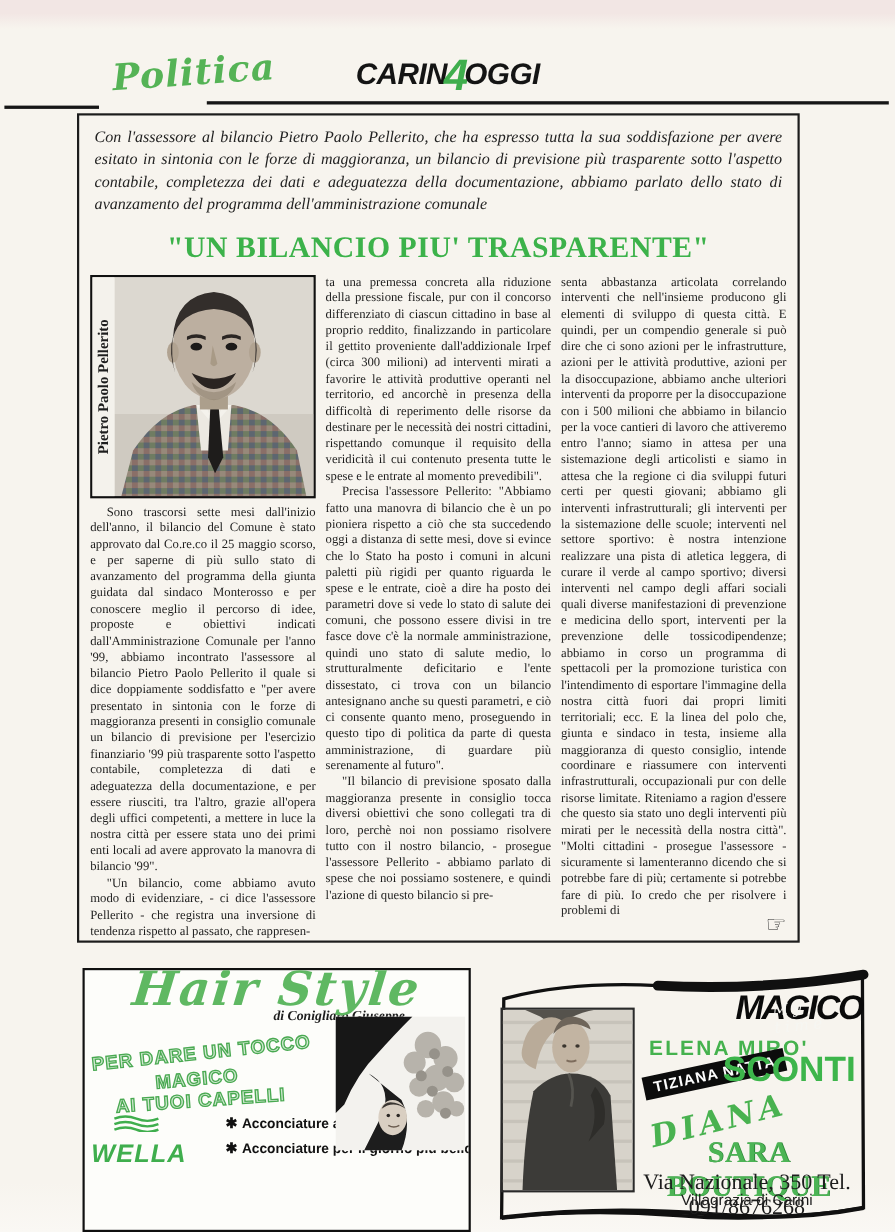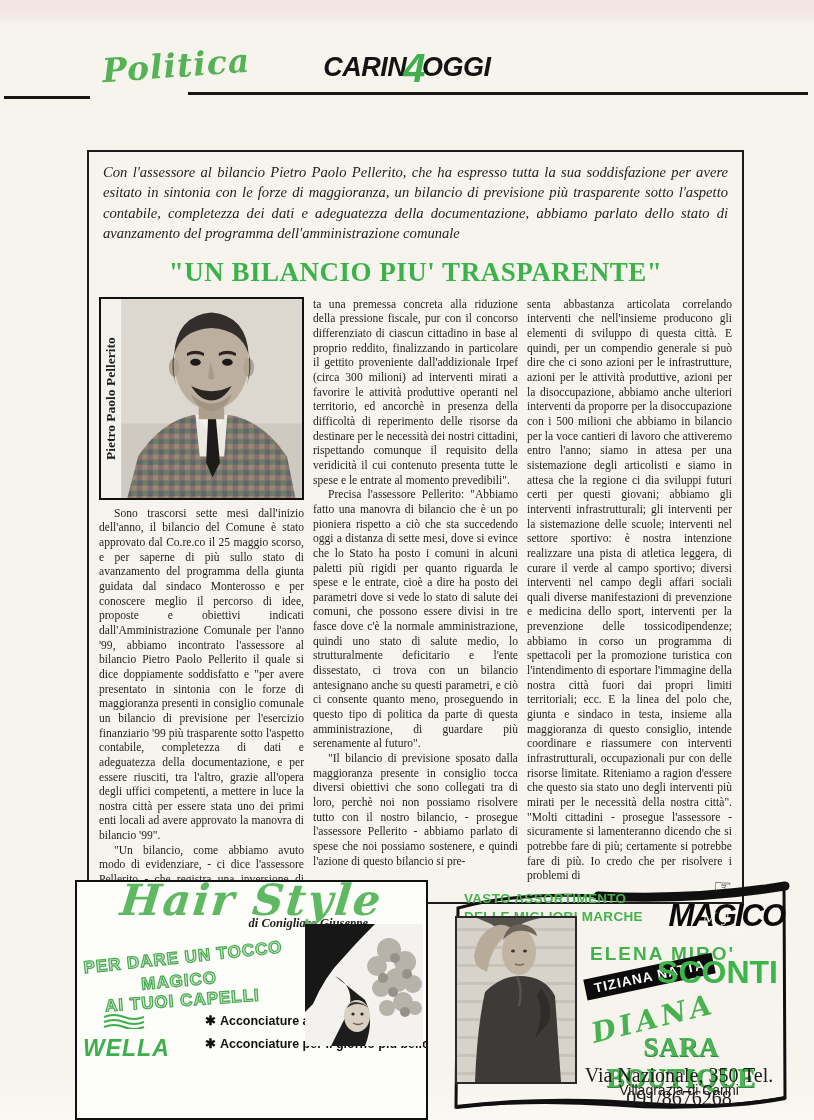--- a/index.html
+++ b/index.html
@@ -12,21 +12,21 @@
   .section-label{left:102px;top:46px;font-family:"DejaVu Serif",serif;font-style:italic;font-weight:bold;
       font-size:33px;color:#55b356;transform:rotate(-4deg);letter-spacing:1px;}
   .masthead{left:0;right:0;top:52px;text-align:center;font-style:italic;font-weight:900;
       font-size:27px;letter-spacing:-0.5px;color:#141414;font-family:Liberation Sans, sans-serif;}
   .masthead .accent{color:#3fae4d;font-size:40px;line-height:0;vertical-align:-6px;margin:0 -3px;}
   .rule{position:absolute;height:3px;background:#161616;top:92px;}
   .rule-left{left:4px;width:86px;top:96px;}
   .rule-right{left:188px;right:6px;}
 
   
-  .article-box{left:87px;top:103px;width:653px;height:750px;border:2px solid #1c1c1c;background:transparent;overflow:hidden;margin-top:47px;}
+  .article-box{left:70px;top:103px;width:653px;height:750px;border:2px solid #1c1c1c;background:transparent;overflow:hidden;}
   .intro{margin:10px 14px 0 14px;font-style:italic;font-size:14.6px;line-height:1.4;text-align:justify;color:#222;}
   .headline{text-align:center;color:#3cb24a;font-size:27px;font-weight:bold;margin:13px 6px 9px;
       letter-spacing:0.5px;font-family:"Liberation Serif",serif;}
   .cols{display:flex;gap:9px;padding:0 10px;}
   .col{flex:1;font-size:11.55px;line-height:1.27;text-align:justify;color:#1d1d1d;}
   .col p{margin:0;}
   .col p.indent{text-indent:15px;}
   .photo-frame{height:203px;border:2.5px solid #101010;background:#e6e2da;display:flex;box-sizing:border-box;margin-bottom:6px;}
   .photo-caption{writing-mode:vertical-rl;transform:rotate(180deg);font-weight:bold;font-size:13.5px;
       padding:4px 1px 4px 2px;text-align:center;white-space:nowrap;font-family:"Liberation Serif",serif;background:#f4f2ec;}
@@ -203,24 +203,20 @@
 
   </div>
 
   <div class="abs ad-boutique">
     <svg class="abs frame" viewBox="0 0 344 242">
       <path d="M10,34 Q70,18 150,22 Q240,26 336,12 L337,224 Q250,238 168,231 Q84,225 8,233 Z" fill="none" stroke="#101010" stroke-width="3"></path>
       <path d="M150,22 Q245,27 337,12" fill="none" stroke="#101010" stroke-width="9" stroke-linecap="round"></path>
       <path d="M8,233 Q100,222 200,230 Q275,236 337,224" fill="none" stroke="#101010" stroke-width="4"></path>
     </svg>
 
-    <div class="abs bt-assort">
-      <div>VASTO ASSORTIMENTO</div>
-      <div>DELLE MIGLIORI MARCHE</div>
-    </div>
 
     <div class="abs bt-mytime">
       <span>MAGICO</span>
       <span class="script">My time</span>
     </div>
 
     <svg class="abs bt-photo" viewBox="0 0 118 164">
       <rect width="118" height="164" fill="#d7d3ca"></rect>
       <g fill="#c7c3ba">
           <rect y="10" width="118" height="3"></rect>

